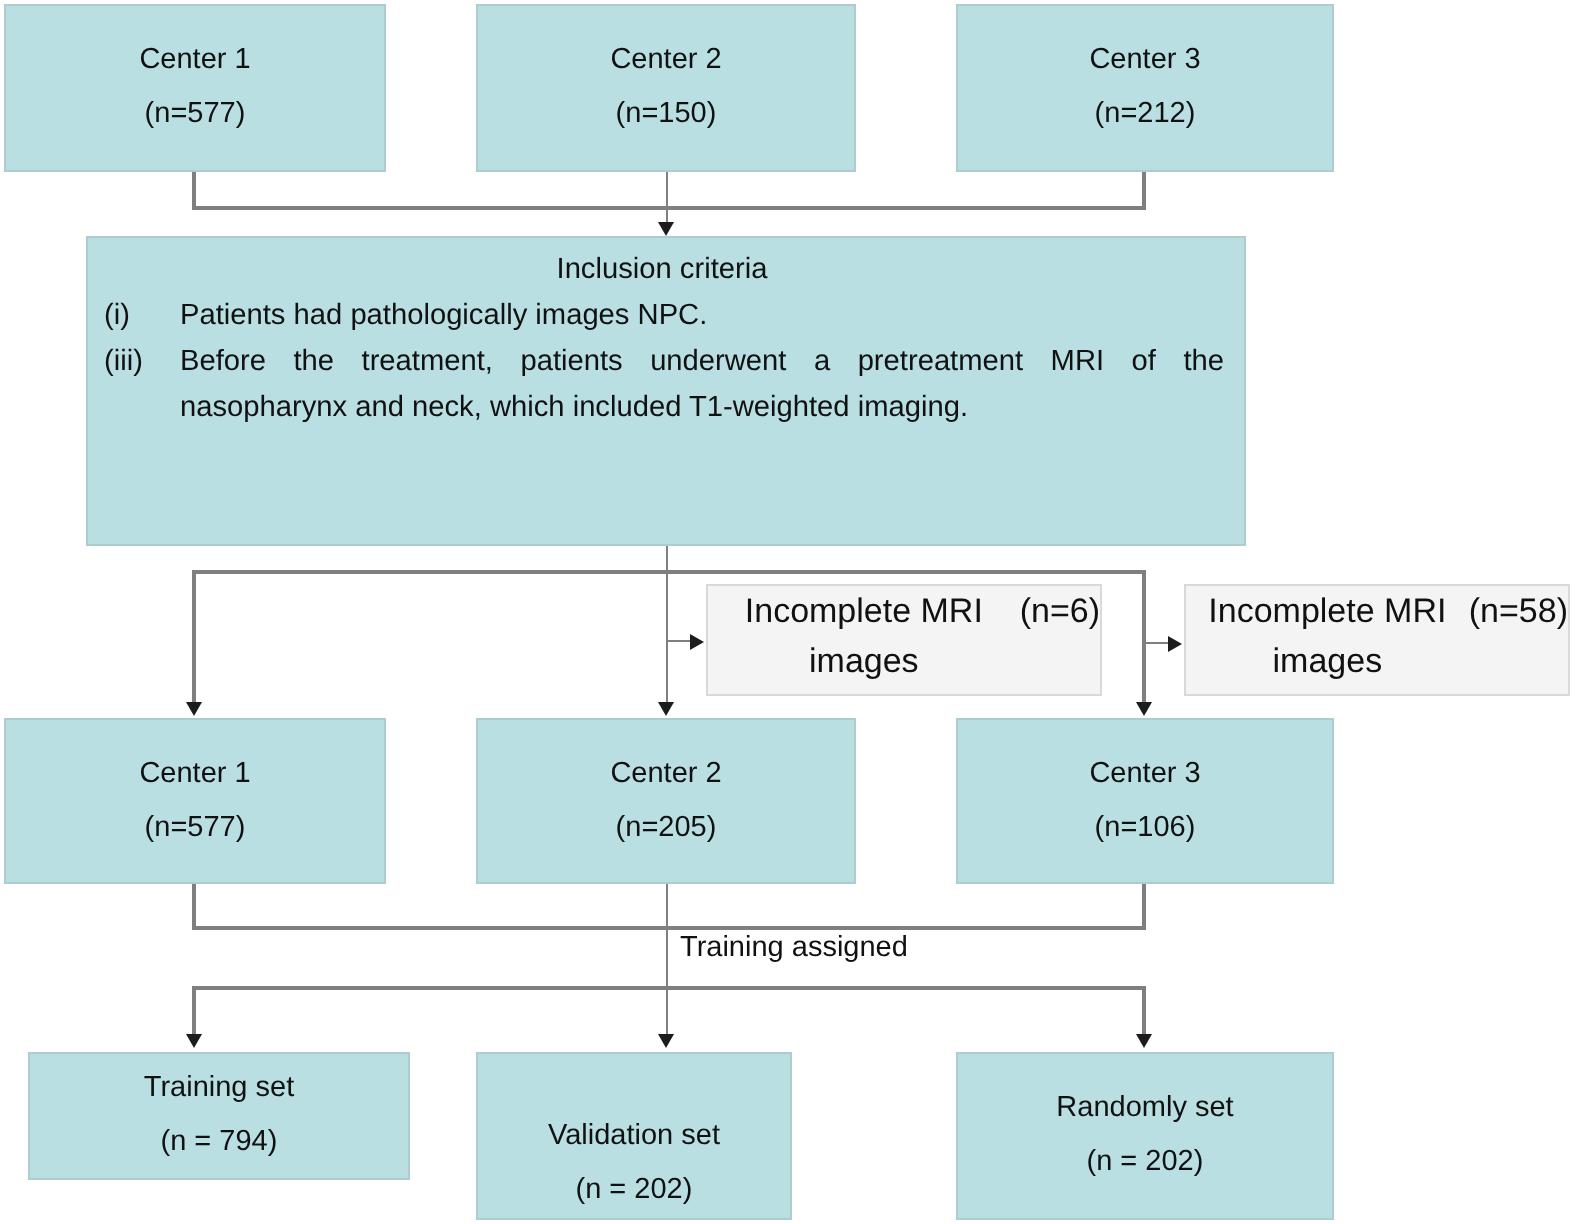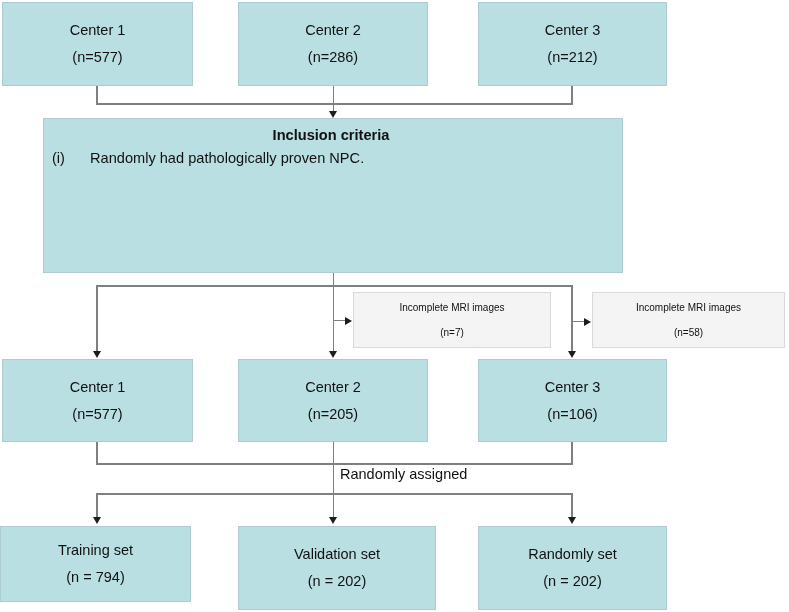--- a/index.html
+++ b/index.html
@@ -17,33 +17,33 @@
     box-sizing:border-box;
     display:flex;flex-direction:column;align-items:center;justify-content:center;
     text-align:center;
     font-size:14.5px;line-height:27px;
   }
   .graybox{
     position:absolute;
     background:var(--gray-fill,#f4f4f4);
     border:1px solid var(--gray-border,#d9d9d9);
     box-sizing:border-box;
-    display:flex;flex-direction:column;align-items:center;justify-content:center;
+    display:flex;flex-direction:row;align-items:flex-start;justify-content:center;
     text-align:center;
-    font-size:10px;line-height:25px;
+    font-size:17px;line-height:25px;
   }
   .incl{
     position:absolute;left:43px;top:118px;width:580px;height:155px;
     background:var(--box-fill,#b9dfe3);
     border:1px solid var(--box-border,#b2ccd0);
     box-sizing:border-box;
     font-size:14.6px;line-height:23px;
     padding:5px 10px 0 6px;
   }
-  .incl-title{text-align:center;font-weight:bold;}
+  .incl-title{text-align:center;font-weight:normal;}
   .incl-item{display:grid;grid-template-columns:40px 1fr;}
   .incl-item .marker{padding-left:2px;}
   .incl-item .itext{text-align:justify;}
   .hline,.vline{position:absolute;background:var(--line,#7f7f7f);}
   .hline{height:1.5px;}
   .vline{width:1.5px;}
   .arr-down{
     position:absolute;width:0;height:0;
     border-left:4px solid transparent;border-right:4px solid transparent;
     border-top:7px solid var(--arrow,#1c1c1c);
@@ -59,56 +59,60 @@
 <body style="--box-fill: #b9dfe3; --box-border: #aecbcf; --gray-fill: #f4f4f4; --gray-border: #d9d9d9; --line: #7f7f7f; --arrow: #1c1c1c; --text: #111111;">
 
 <div class="stage">
 
   <div class="box" style="left:2px;top:2px;width:191px;height:84px;">
     <div>Center 1</div>
     <div>(n=577)</div>
   </div>
   <div class="box" style="left:238px;top:2px;width:190px;height:84px;">
     <div>Center 2</div>
-    <div>(n=286)</div>
+    <div>(n=150)</div>
   </div>
   <div class="box" style="left:478px;top:2px;width:189px;height:84px;">
     <div>Center 3</div>
     <div>(n=212)</div>
   </div>
 
   <div class="vline" style="left:96px;top:86px;height:18px;"></div>
   <div class="vline" style="left:571px;top:86px;height:18px;"></div>
   <div class="hline" style="left:96px;top:103px;width:477px;"></div>
   <div class="vline" style="left:332.5px;top:86px;height:26px;"></div>
   <div class="arr-down" style="left:329px;top:111px;"></div>
 
   <div class="incl">
     <div class="incl-title">Inclusion criteria</div>
     <div class="incl-item">
       <div class="marker">(i)</div>
-      <div class="itext">Randomly had pathologically proven NPC.</div>
+      <div class="itext">Patients had pathologically images NPC.</div>
+    </div>
+    <div class="incl-item">
+      <div class="marker">(iii)</div>
+      <div class="itext">Before the treatment, patients underwent a pretreatment MRI of the nasopharynx and neck, which included T1-weighted imaging.</div>
     </div>
   </div>
 
   <div class="vline" style="left:332.5px;top:273px;height:79px;"></div>
   <div class="hline" style="left:96px;top:285px;width:477px;"></div>
   <div class="vline" style="left:96px;top:285px;height:67px;"></div>
   <div class="vline" style="left:571px;top:285px;height:67px;"></div>
   <div class="arr-down" style="left:92.5px;top:351px;"></div>
   <div class="arr-down" style="left:329px;top:351px;"></div>
   <div class="arr-down" style="left:568px;top:351px;"></div>
   <div class="hline" style="left:334px;top:319.5px;width:12px;"></div>
   <div class="arr-right" style="left:345px;top:316.5px;"></div>
   <div class="hline" style="left:572px;top:320.5px;width:13px;"></div>
   <div class="arr-right" style="left:584px;top:317.5px;"></div>
 
   <div class="graybox" style="left:353px;top:292px;width:198px;height:56px;">
     <div>Incomplete MRI images</div>
-    <div>(n=7)</div>
+    <div>(n=6)</div>
   </div>
   <div class="graybox" style="left:592px;top:292px;width:193px;height:56px;">
     <div>Incomplete MRI images</div>
     <div>(n=58)</div>
   </div>
 
   <div class="box" style="left:2px;top:359px;width:191px;height:83px;">
     <div>Center 1</div>
     <div>(n=577)</div>
   </div>
@@ -124,27 +128,27 @@
   <div class="vline" style="left:96px;top:442px;height:22px;"></div>
   <div class="vline" style="left:571px;top:442px;height:22px;"></div>
   <div class="vline" style="left:332.5px;top:442px;height:76px;"></div>
   <div class="hline" style="left:96px;top:463px;width:477px;"></div>
   <div class="hline" style="left:96px;top:493px;width:477px;"></div>
   <div class="vline" style="left:96px;top:493px;height:25px;"></div>
   <div class="vline" style="left:571px;top:493px;height:25px;"></div>
   <div class="arr-down" style="left:92.5px;top:517px;"></div>
   <div class="arr-down" style="left:329px;top:517px;"></div>
   <div class="arr-down" style="left:568px;top:517px;"></div>
-  <div class="flow-label" style="left:340px;top:466px;">Randomly assigned</div>
+  <div class="flow-label" style="left:340px;top:466px;">Training assigned</div>
 
-  <div class="box" style="left:0;top:526px;width:191px;height:76px;">
+  <div class="box" style="left:14px;top:526px;width:191px;height:64px;">
     <div>Training set</div>
     <div>(n = 794)</div>
   </div>
-  <div class="box" style="left:238px;top:526px;width:198px;height:84px;">
+  <div class="box" style="left:238px;top:526px;width:158px;height:84px;justify-content:flex-end;">
     <div>Validation set</div>
     <div>(n = 202)</div>
   </div>
   <div class="box" style="left:478px;top:526px;width:189px;height:84px;">
     <div>Randomly set</div>
     <div>(n = 202)</div>
   </div>
 
 </div>
 

